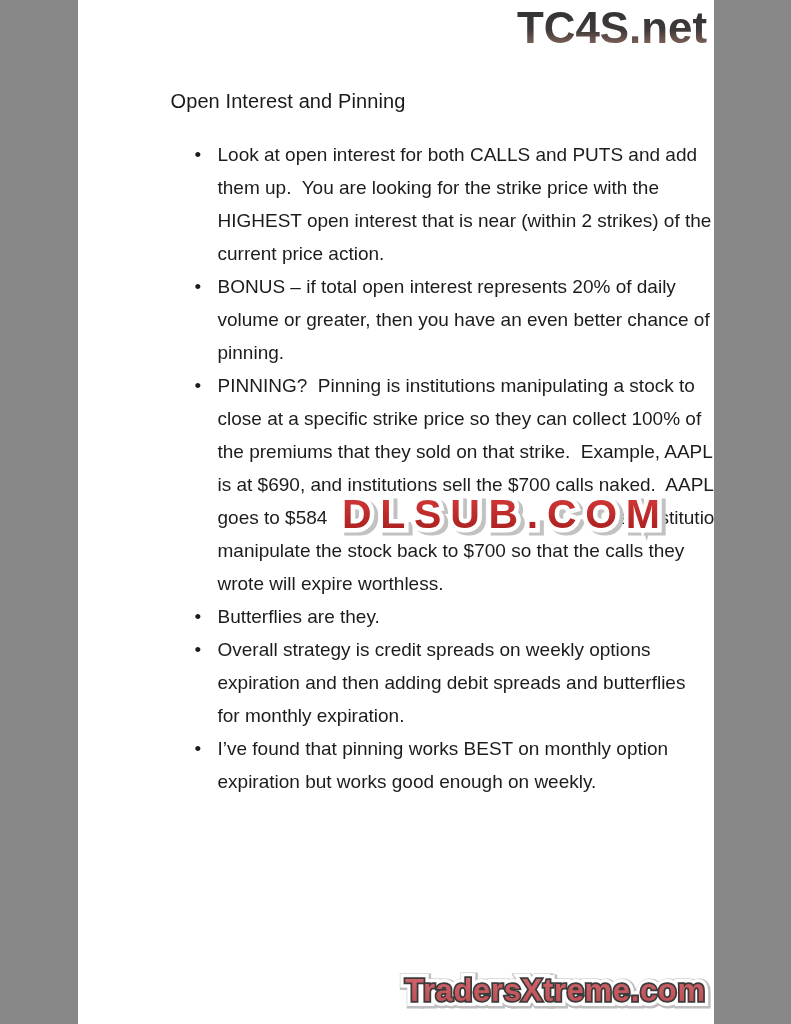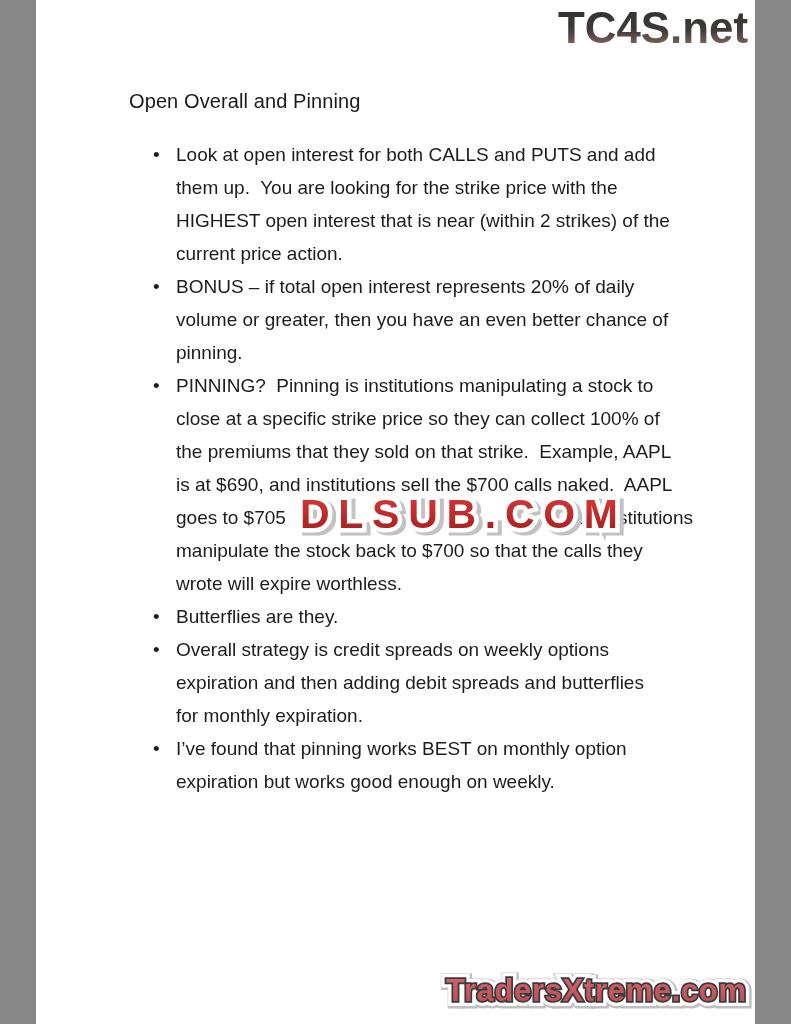--- a/index.html
+++ b/index.html
@@ -1,18 +1,18 @@
 <!DOCTYPE html>
 <html><head>
 <meta charset="utf-8">
 <style>
   html, body { margin: 0; padding: 0; background: #888; }
   .page {
     position: relative;
-    width: 719px;
+    width: 636px;
     height: 1024px;
     margin: 0 auto;
     background: #ffffff;
     overflow: hidden;
     font-family: "Liberation Sans", sans-serif;
     color: #1c1c1c;
   }
 
   
   .logo-top { position: absolute; top: 1px; right: 2px; }
@@ -92,40 +92,40 @@
         <linearGradient id="gTop" x1="0" y1="0" x2="0" y2="1">
           <stop offset="0" stop-color="#303030"></stop>
           <stop offset="0.55" stop-color="#3f3a39"></stop>
           <stop offset="1" stop-color="#a3766b"></stop>
         </linearGradient>
       </defs>
       <text x="100" y="42" text-anchor="middle" font-size="44" font-weight="bold" textLength="190" lengthAdjust="spacingAndGlyphs" fill="url(#gTop)">TC4S.net</text>
     </svg>
   </div>
 
-  <h1 class="title">Open Overall and Pinning</h1>
+  <h1 class="title">Open Interest and Pinning</h1>
 
   <ul class="bullets">
     <li>
       <span class="btxt">Look at open interest for both CALLS and PUTS and add
 them up.  You are looking for the strike price with the
 HIGHEST open interest that is near (within 2 strikes) of the
 current price action.</span>
     </li>
     <li>
       <span class="btxt">BONUS – if total open interest represents 20% of daily
 volume or greater, then you have an even better chance of
 pinning.</span>
     </li>
     <li>
       <span class="btxt">PINNING?  Pinning is institutions manipulating a stock to
 close at a specific strike price so they can collect 100% of
 the premiums that they sold on that strike.  Example, AAPL
 is at $690, and institutions sell the $700 calls naked.  AAPL
-goes to $705</span><span class="wm-gap"></span><span class="btxt">se institutions
+goes to $584</span><span class="wm-gap"></span><span class="btxt">se institutions
 manipulate the stock back to $700 so that the calls they
 wrote will expire worthless.</span>
     </li>
     <li>
       <span class="btxt">Butterflies are they.</span>
     </li>
     <li>
       <span class="btxt">Overall strategy is credit spreads on weekly options
 expiration and then adding debit spreads and butterflies
 for monthly expiration.</span>

